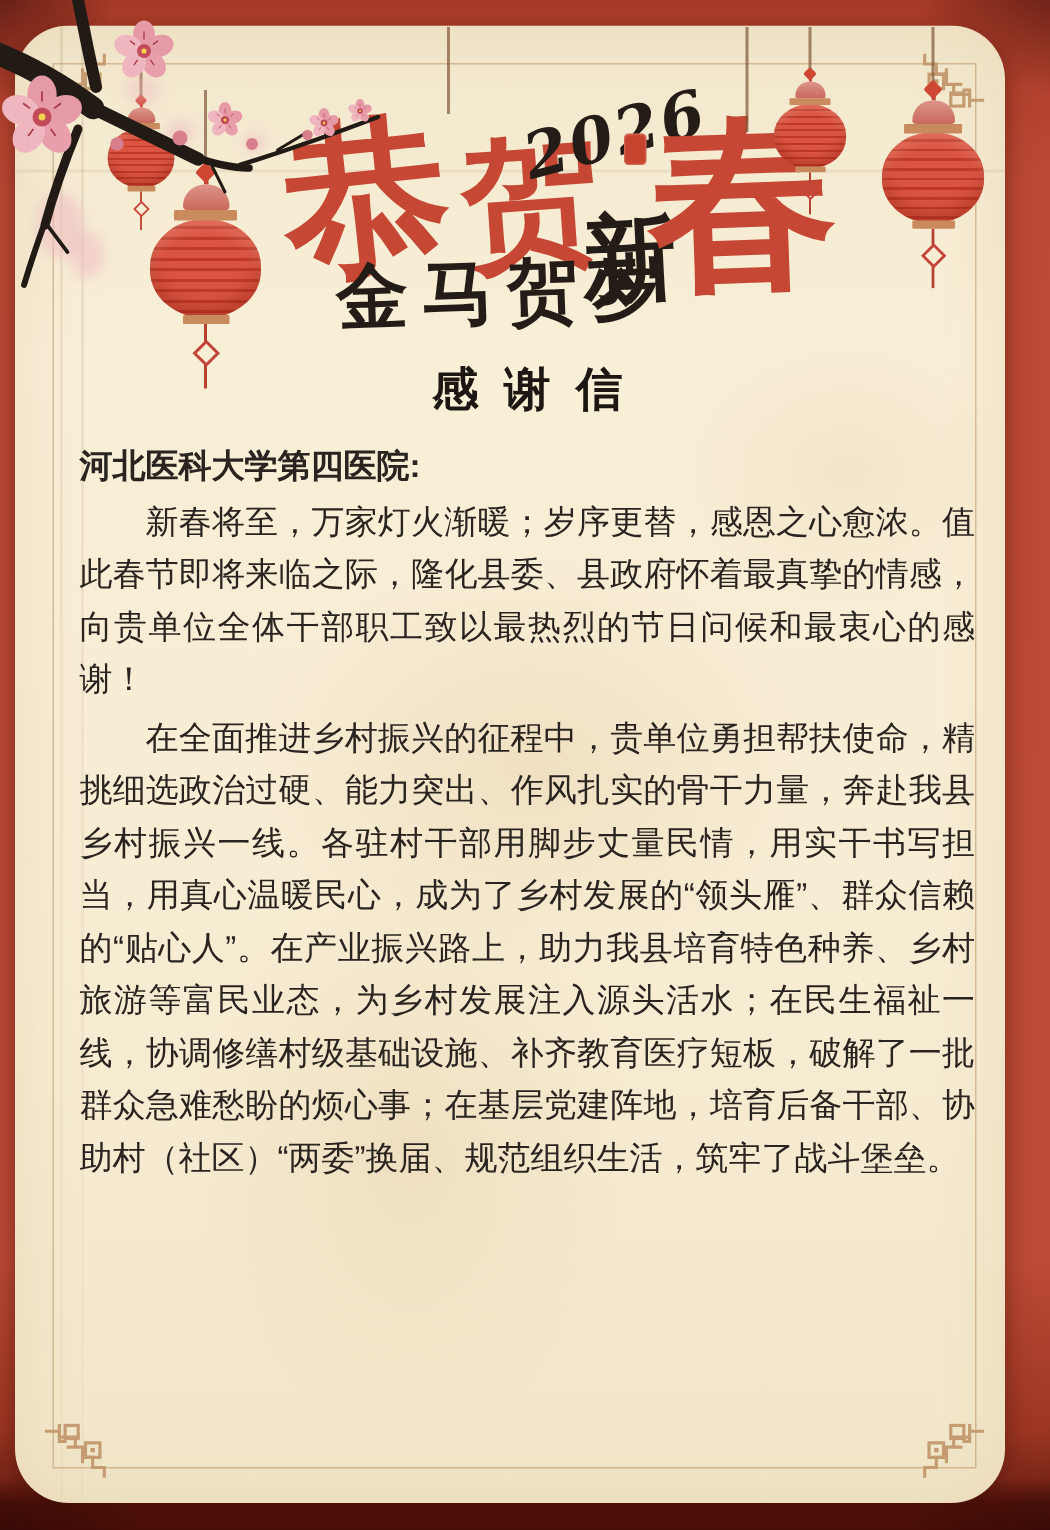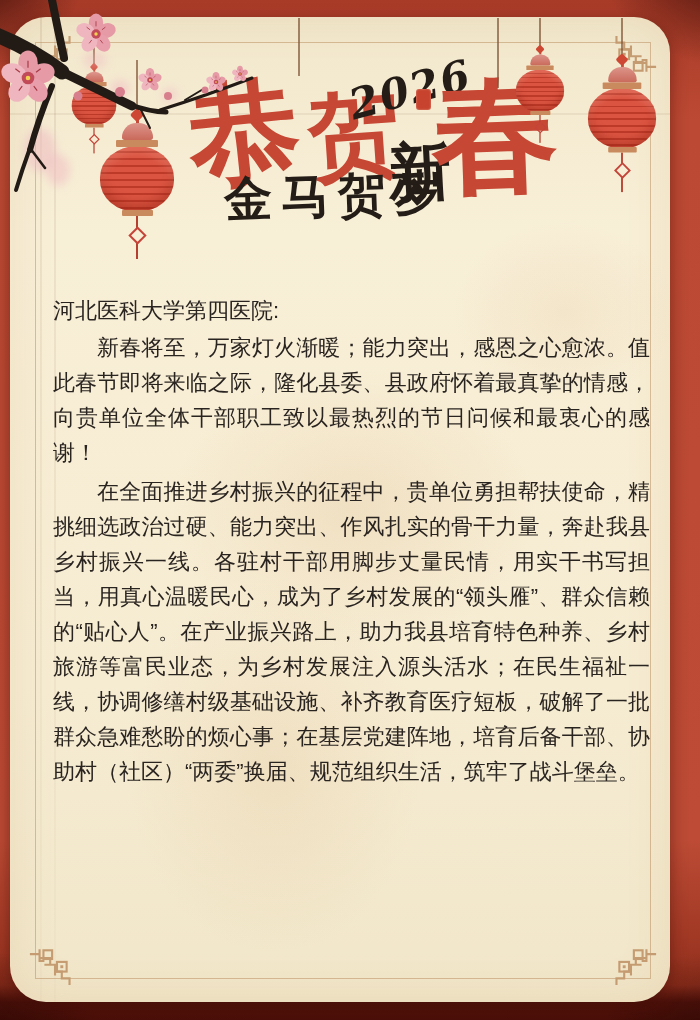--- a/index.html
+++ b/index.html
@@ -69,21 +69,21 @@
     background:#c8432e;box-shadow:inset 0 0 2px rgba(255,240,220,.55);}
   .tagline{left:44px;top:114px;font-size:48px;letter-spacing:9px;transform:rotate(-2deg);}
 
   
   .title{position:absolute;left:43px;top:222px;width:597px;margin:0;text-align:center;
     font-size:31px;font-weight:bold;color:#1c1712;letter-spacing:.55em;padding-left:.55em;
     box-sizing:border-box;z-index:2;}
   .letter-content{position:absolute;left:43px;top:276px;width:597px;z-index:2;
     font-size:22px;line-height:35px;color:#2a2421;text-align:justify;}
   .letter-content p{margin:0 0 4px 0;text-indent:2em;}
-  .letter-content p.salut{font-weight:normal;text-indent:0;margin-bottom:2px;}
+  .letter-content p.salut{font-weight:bold;text-indent:0;margin-bottom:2px;}
 </style>
 </head>
 <body>
 
 <svg width="0" height="0" style="position:absolute" aria-hidden="true">
   <defs>
     <g id="fretg" stroke="#c59c72" stroke-width="2.2" fill="none">
       <path d="M44 3 V10 H36 V17 H29 M36 10 H44 M29 13 V24 H18 M24 24 V31 H13 M18 28 H13 V40 M13 35 H3"></path>
       <rect x="31" y="17" width="10" height="10"></rect>
       <rect x="34.5" y="20.5" width="3" height="3" fill="#c59c72" stroke="none"></rect>
@@ -127,24 +127,25 @@
   <div class="callig">
     <span class="ch-gong c-red">恭</span>
     <span class="ch-he c-red">贺</span>
     <span class="ch-year c-ink">2026</span>
     <span class="ch-xin c-ink">新</span>
     <span class="ch-chun c-red">春</span>
     <i class="seal"></i>
     <span class="tagline c-ink">金马贺岁</span>
   </div>
 
+  <h1 class="title">感谢信</h1>
 
   <div class="letter-content">
     <p class="salut">河北医科大学第四医院:</p>
-    <p>新春将至，万家灯火渐暖；能力突出，感恩之心愈浓。值此春节即将来临之际，隆化县委、县政府怀着最真挚的情感，向贵单位全体干部职工致以最热烈的节日问候和最衷心的感谢！</p>
+    <p>新春将至，万家灯火渐暖；岁序更替，感恩之心愈浓。值此春节即将来临之际，隆化县委、县政府怀着最真挚的情感，向贵单位全体干部职工致以最热烈的节日问候和最衷心的感谢！</p>
     <p>在全面推进乡村振兴的征程中，贵单位勇担帮扶使命，精挑细选政治过硬、能力突出、作风扎实的骨干力量，奔赴我县乡村振兴一线。各驻村干部用脚步丈量民情，用实干书写担当，用真心温暖民心，成为了乡村发展的“领头雁”、群众信赖的“贴心人”。在产业振兴路上，助力我县培育特色种养、乡村旅游等富民业态，为乡村发展注入源头活水；在民生福祉一线，协调修缮村级基础设施、补齐教育医疗短板，破解了一批群众急难愁盼的烦心事；在基层党建阵地，培育后备干部、协助村（社区）“两委”换届、规范组织生活，筑牢了战斗堡垒。</p>
   </div>
 </div>
 
 <i class="hang" style="left:93px;top:42px;height:24px"></i>
 <i class="hang" style="left:136px;top:60px;height:52px"></i>
 <i class="hang" style="left:539px;top:18px;height:30px"></i>
 <i class="hang" style="left:621px;top:18px;height:39px"></i>
 <i class="hang" style="left:298px;top:18px;height:58px"></i>
 <i class="hang" style="left:497px;top:18px;height:70px"></i>

